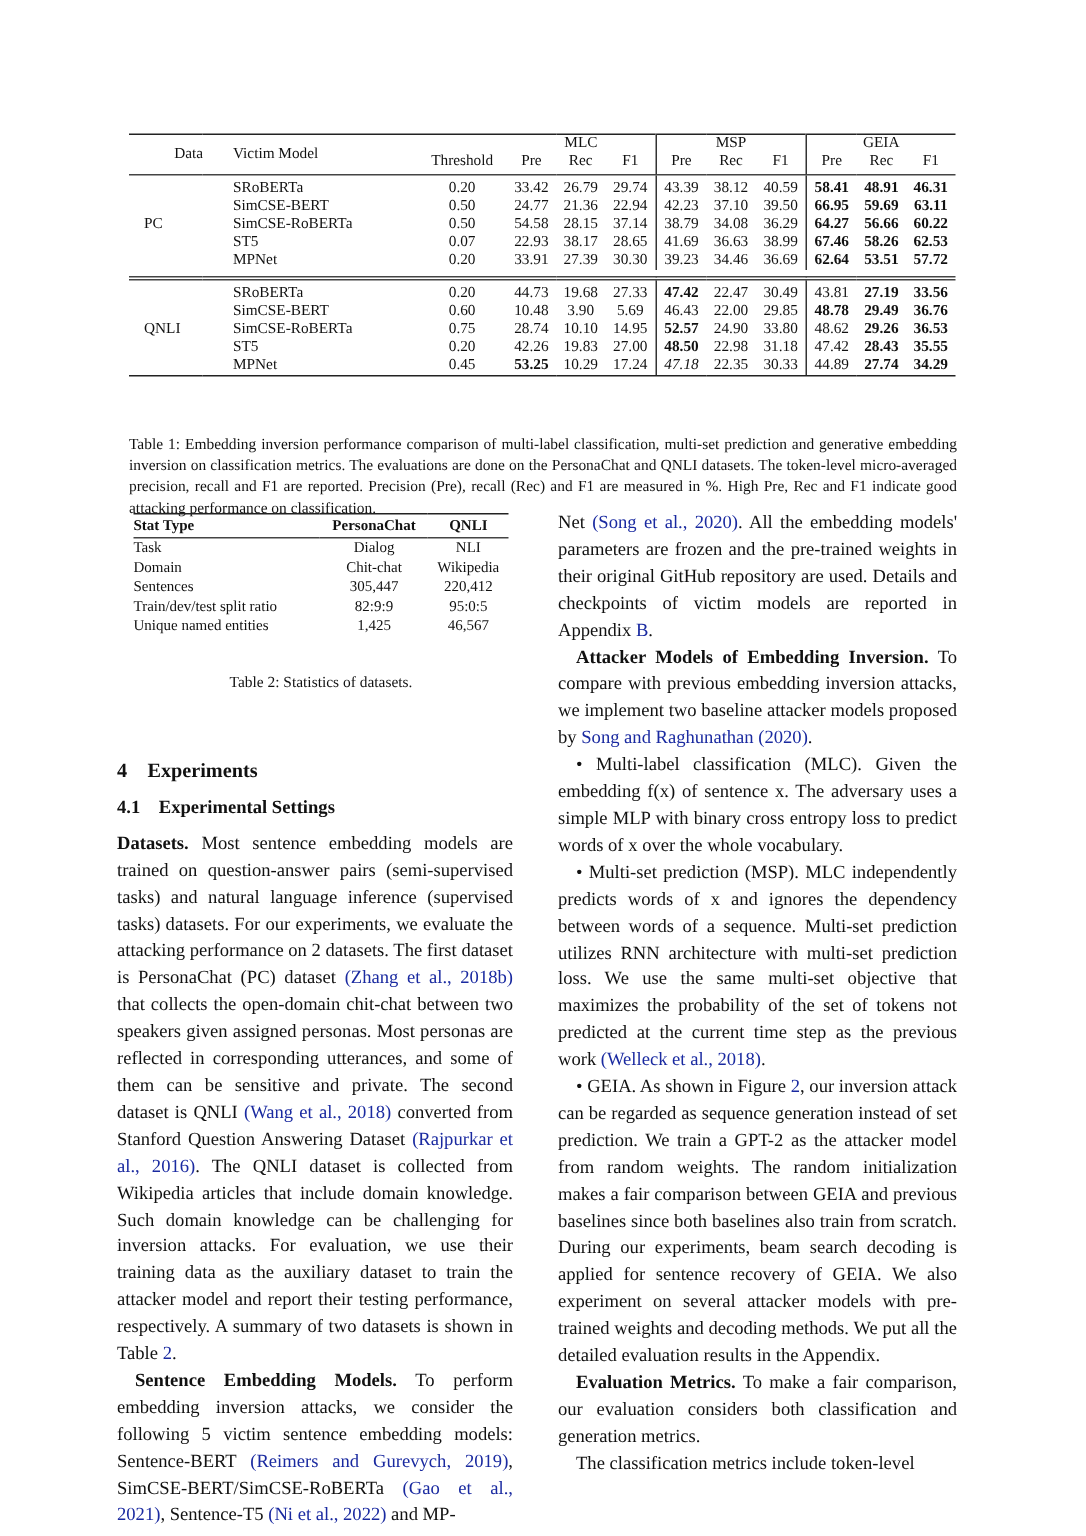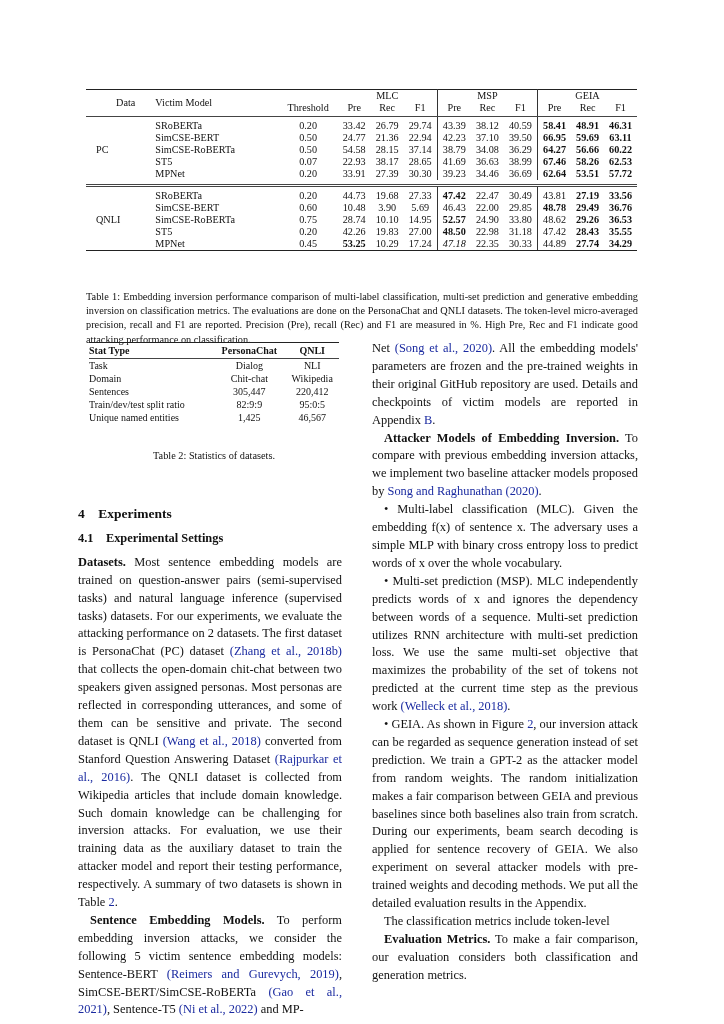--- a/index.html
+++ b/index.html
@@ -243,15 +243,15 @@
   <p><b>Datasets.</b><span> Most sentence embedding models are trained on question-answer pairs (semi-supervised tasks) and natural language inference (supervised tasks) datasets. For our experiments, we evaluate the attacking performance on 2 datasets. The first dataset is PersonaChat (PC) dataset  </span><span class="cite">(Zhang et al., 2018b)</span><span> that collects the open-domain chit-chat between two speakers given assigned personas. Most personas are reflected in corresponding utterances, and some of them can be sensitive and private. The second dataset is QNLI  </span><span class="cite">(Wang et al., 2018)</span><span> converted from Stanford Question Answering Dataset </span><span class="cite">(Rajpurkar et al., 2016)</span><span>. The QNLI dataset is collected from Wikipedia articles that include domain knowledge. Such domain knowledge can be challenging for inversion attacks. For evaluation, we use their training data as the auxiliary dataset to train the attacker model and report their testing performance, respectively. A summary of two datasets is shown in Table </span><span class="cite">2</span><span>.</span></p>
   <p class="ind"><b>Sentence Embedding Models.</b><span>  To perform embedding inversion attacks, we consider the following 5 victim sentence embedding models: Sentence-BERT </span><span class="cite">(Reimers and Gurevych, 2019)</span><span>, SimCSE-BERT/SimCSE-RoBERTa </span><span class="cite">(Gao et al., 2021)</span><span>, Sentence-T5 </span><span class="cite">(Ni et al., 2022)</span><span> and MP-</span></p>
 </div>
 
 <div id="colR" class="col">
   <p><span>Net </span><span class="cite">(Song et al., 2020)</span><span>. All the embedding models' parameters are frozen and the pre-trained weights in their original GitHub repository are used. Details and checkpoints of victim models are reported in Appendix </span><span class="cite">B</span><span>.</span></p>
   <p class="ind"><b>Attacker Models of Embedding Inversion.</b><span> To compare with previous embedding inversion attacks, we implement two baseline attacker models proposed by  </span><span class="cite">Song and Raghunathan (2020)</span><span>.</span></p>
   <p class="ind">• Multi-label classification (MLC). Given the embedding f(x) of sentence x. The adversary uses a simple MLP with binary cross entropy loss to predict words of x over the whole vocabulary.</p>
   <p class="ind"><span>• Multi-set prediction (MSP). MLC independently predicts words of x and ignores the dependency between words of a sequence. Multi-set prediction utilizes RNN architecture with multi-set prediction loss. We use the same multi-set objective that maximizes the probability of the set of tokens not predicted at the current time step as the previous work  </span><span class="cite">(Welleck et al., 2018)</span><span>.</span></p>
   <p class="ind"><span>• GEIA. As shown in Figure </span><span class="cite">2</span><span>, our inversion attack can be regarded as sequence generation instead of set prediction. We train a GPT-2 as the attacker model from random weights. The random initialization makes a fair comparison between GEIA and previous baselines since both baselines also train from scratch. During our experiments, beam search decoding is applied for sentence recovery of GEIA. We also experiment on several attacker models with pre-trained weights and decoding methods. We put all the detailed evaluation results in the Appendix.</span></p>
+  <p class="ind"><b>Evaluation Metrics.</b><span> To make a fair comparison, our evaluation considers both classification and generation metrics.</span></p>
   <p class="ind">The classification metrics include token-level</p>
-  <p class="ind"><b>Evaluation Metrics.</b><span> To make a fair comparison, our evaluation considers both classification and generation metrics.</span></p>
 </div>
 
 </body></html>

